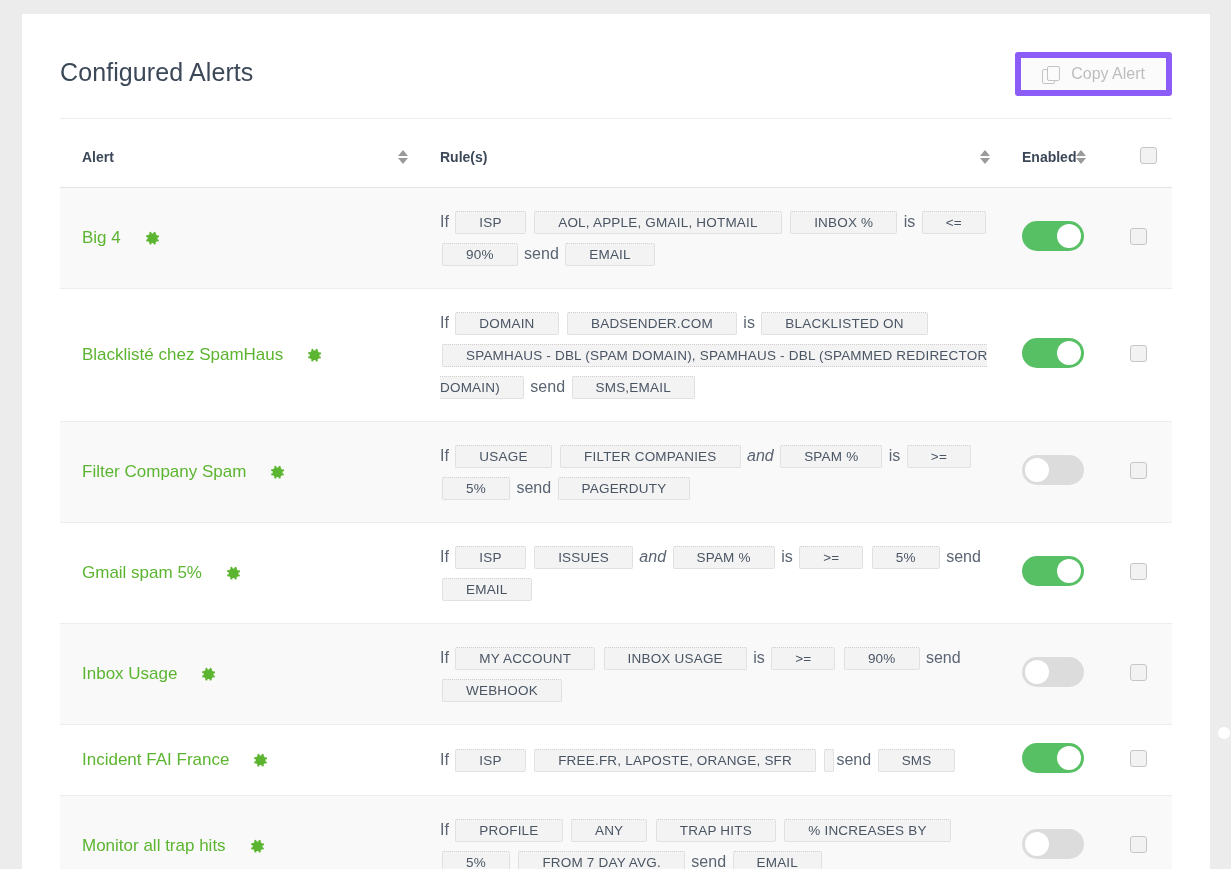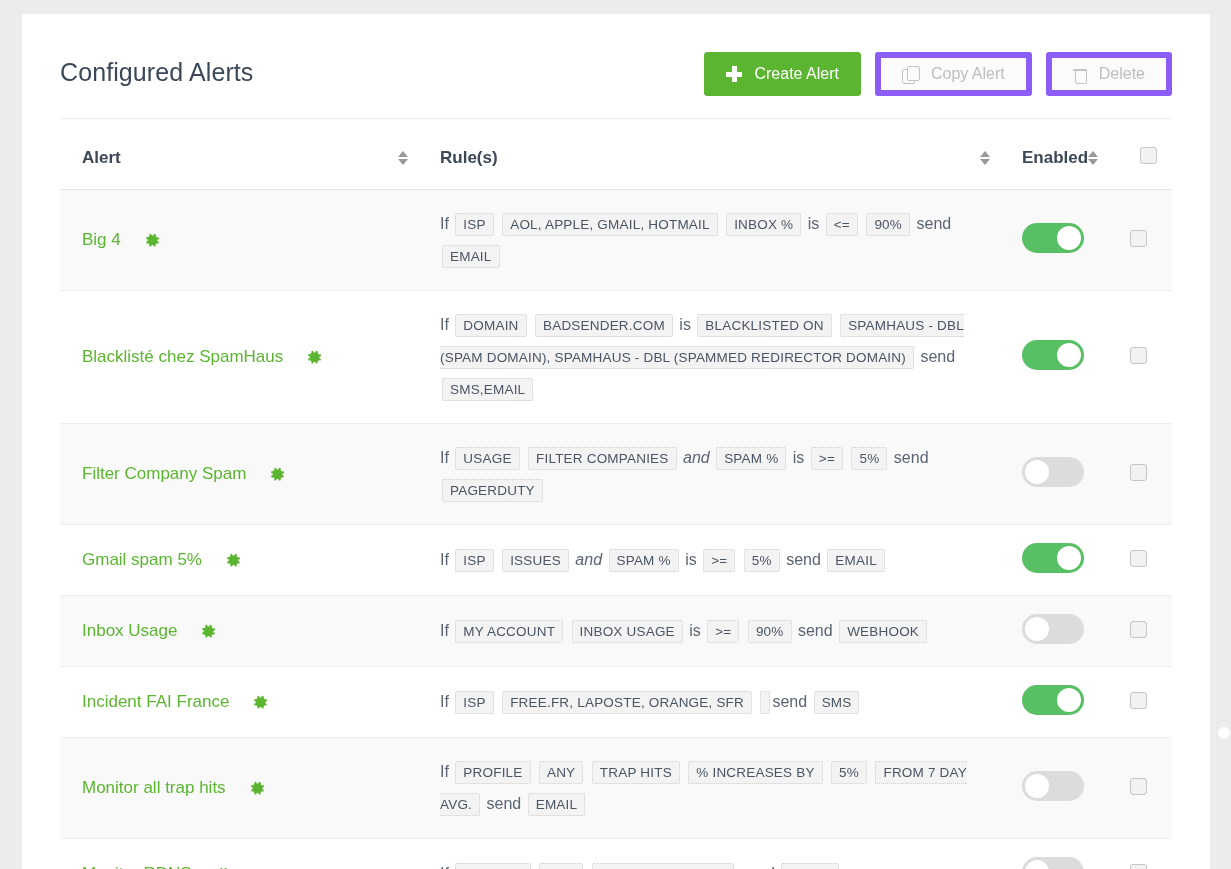--- a/index.html
+++ b/index.html
@@ -63,21 +63,21 @@
     background:#c4c4c4; border-radius:1px;
   }
   .icon-trash::after {
     content:""; position:absolute; left:2px; top:5px; width:10px; height:12px;
     border:1.6px solid #c4c4c4; border-top:none; border-radius:0 0 2px 2px;
   }
 
   
   table.alerts { width: 100%; border-collapse: collapse; table-layout: fixed; }
   table.alerts th {
-    text-align: left; font-size: 17px; color: #3c4858; font-weight: bold;
+    text-align: left; font-size: 14px; color: #3c4858; font-weight: bold;
     padding: 28px 10px 20px 22px; border-bottom: 1px solid #e4e4e4;
     vertical-align: middle;
   }
   th.col-alert   { width: 358px; }
   th.col-rules   { width: 582px; }
   th.col-enabled { width: 118px; }
   th.col-check   { width: 54px; }
 
   .th-flex { display: flex; align-items: center; justify-content: space-between; }
   .th-flex.center { justify-content: flex-start; }
@@ -103,21 +103,21 @@
     display: inline-flex; align-items: center; gap: 24px; cursor: pointer;
   }
   .gear { display: inline-block; width: 15px; height: 15px; flex: 0 0 auto; }
 
   .rule-cell { font-size: 16px; color: #555f6b; line-height: 2.0; }
   .rule-cell .w { color: #5a6472; }
   .rule-cell .w.it { font-style: italic; }
   .tok {
     display: inline; font-size: 13.5px; color: #4a5564;
     background: #f3f3f3; border: 1px dotted #cfcfcf;
-    padding: 3px 7px; border-radius: 2px; margin: 0 2px;
+    padding: 3px 23px; border-radius: 2px; margin: 0 2px;
     letter-spacing: .2px;
   }
   .tok.empty { padding: 3px 4px; }
 
   .toggle {
     position: relative; width: 62px; height: 30px; border-radius: 16px;
     display: inline-block; cursor: pointer;
   }
   .toggle.on  { background: #58c064; }
   .toggle.off { background: #dcdcdc; }
@@ -139,31 +139,23 @@
 </head>
 <body>
 
 <div class="page-bg">
   <div class="card">
     <div class="card-inner">
 
       <div class="head-row">
         <h1 class="page-title">Configured Alerts</h1>
         <div class="btn-group">
-          <button class="btn btn-primary">
-            <span class="icon-plus"></span>
-            <span>Create Alert</span>
-          </button>
           <button class="btn btn-disabled">
             <span class="icon-copy"></span>
             <span>Copy Alert</span>
-          </button>
-          <button class="btn btn-disabled">
-            <span class="icon-trash"></span>
-            <span>Delete</span>
           </button>
         </div>
       </div>
 
       <table class="alerts">
         <thead>
           <tr>
             <th class="col-alert">
               <div class="th-flex">
                 <span>Alert</span>

